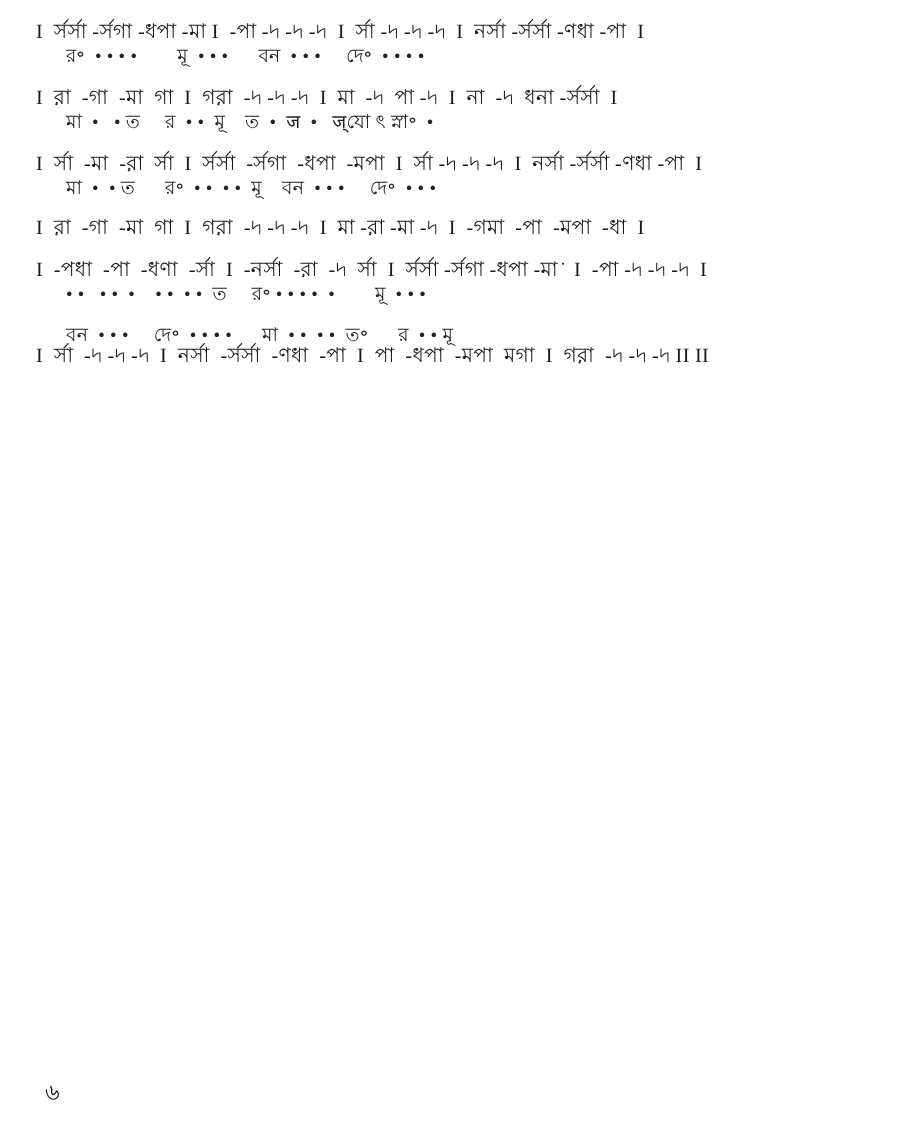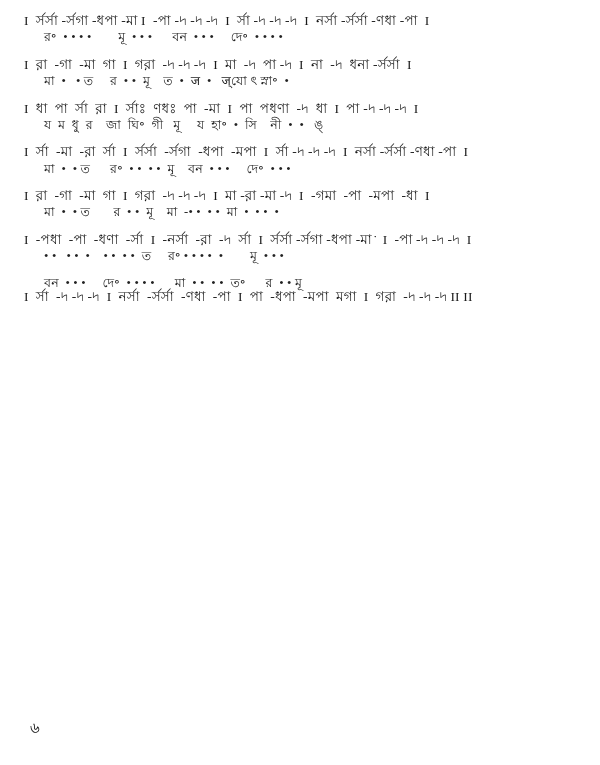--- a/index.html
+++ b/index.html
@@ -67,36 +67,31 @@
 
     <div class="stanza">
       <div class="line notation">I  র়া  -গা  -মা  গা  I  গর়া  -৸ -৸ -৸  I  মা  -৸  পা -৸  I  না  -৸  ধনা -র্সর্সা  I</div>
       <div class="line lyrics">মা  •   • ত     র  • •  মূ    ত  •  ज  •   ज्যো ৎ স্না॰  •</div>
     </div>
 
     <div class="stanza">
     </div>
 
 
-    <div class="stanza">
-      <div class="line notation">I  ধা  পা  র্সা  র়া  I  র্সাঃ  ণধঃ  পা  -মা  I  পা  পধণা  -৸  ধা  I  পা -৸ -৸ -৸  I</div>
-      <div class="line lyrics">য  ম  ধু  র    জা  ঘি॰  গী   মূ     য  হা॰  •  সি    নী  •  •   ঙ্</div>
-    </div>
 
     <div class="stanza">
     </div>
 
     <div class="stanza">
       <div class="line notation">I  র্সা  -মা  -র়া  র্সা  I  র্সর্সা  -র্সগা  -ধপা  -মপা  I  র্সা -৸ -৸ -৸  I  নর্সা -র্সর্সা -ণধা -পা  I</div>
       <div class="line lyrics">মা  •  • ত      র॰  • •  • •  মূ    বন  • • •     দে॰  • • •</div>
     </div>
 
     <div class="stanza">
       <div class="line notation">I  র়া  -গা  -মা  গা  I  গর়া  -৸ -৸ -৸  I  মা -র়া -মা -৸  I  -গমা  -পা  -মপা  -ধা  I</div>
-      <div class="line lyrics">মা  •  • ত       র  • •  মূ    মা  -• •  • •  মা  •  • •  •</div>
     </div>
 
     <div class="stanza">
       <div class="line notation">I  -পধা  -পা  -ধণা  -র্সা  I  -নর্সা  -র়া  -৸  র্সা  I  র্সর্সা -র্সগা -ধপা -মা ̇  I  -পা -৸ -৸ -৸  I</div>
       <div class="line lyrics">• •   • •  •    • •  • •  ত     র॰ • • • •  •        মূ  • • •</div>
     </div>
 
     <div class="stanza">
       <div class="line lyrics">বন  • • •     দে॰  • • • •      মা  • •  • •  ত॰      র  • • মূ</div>
       <div class="line notation">I  র্সা  -৸ -৸ -৸  I  নর্সা  -র্সর্সা  -ণধা  -পা  I  পা  -ধপা  -মপা  মগা  I  গর়া  -৸ -৸ -৸ II II</div>

